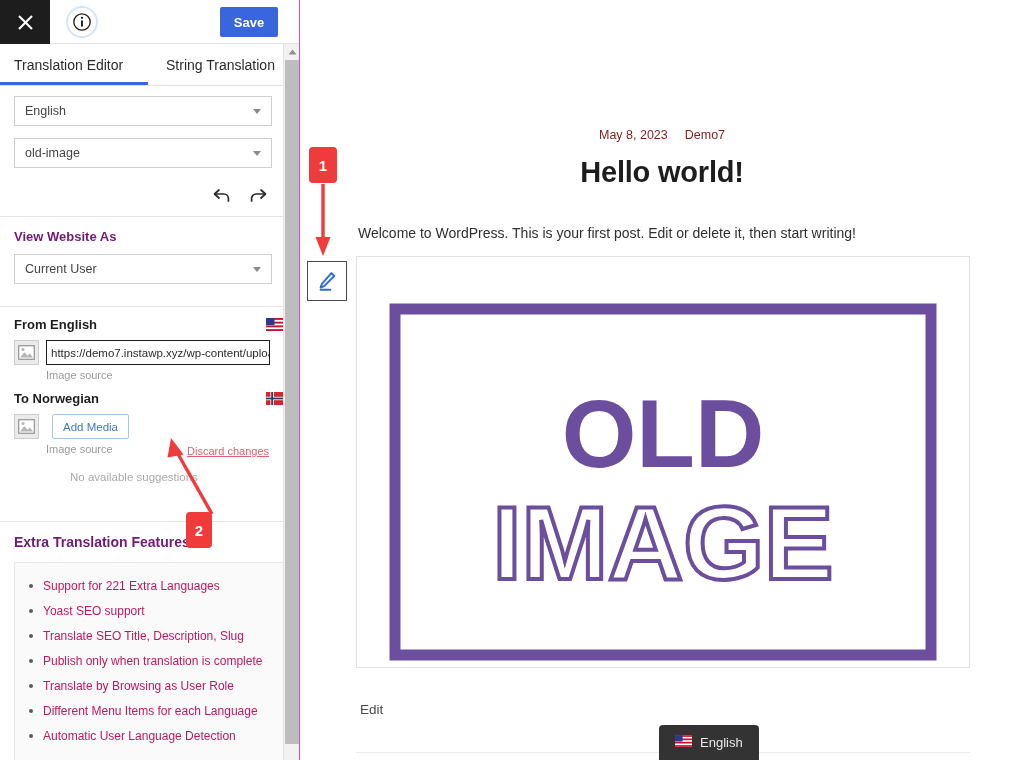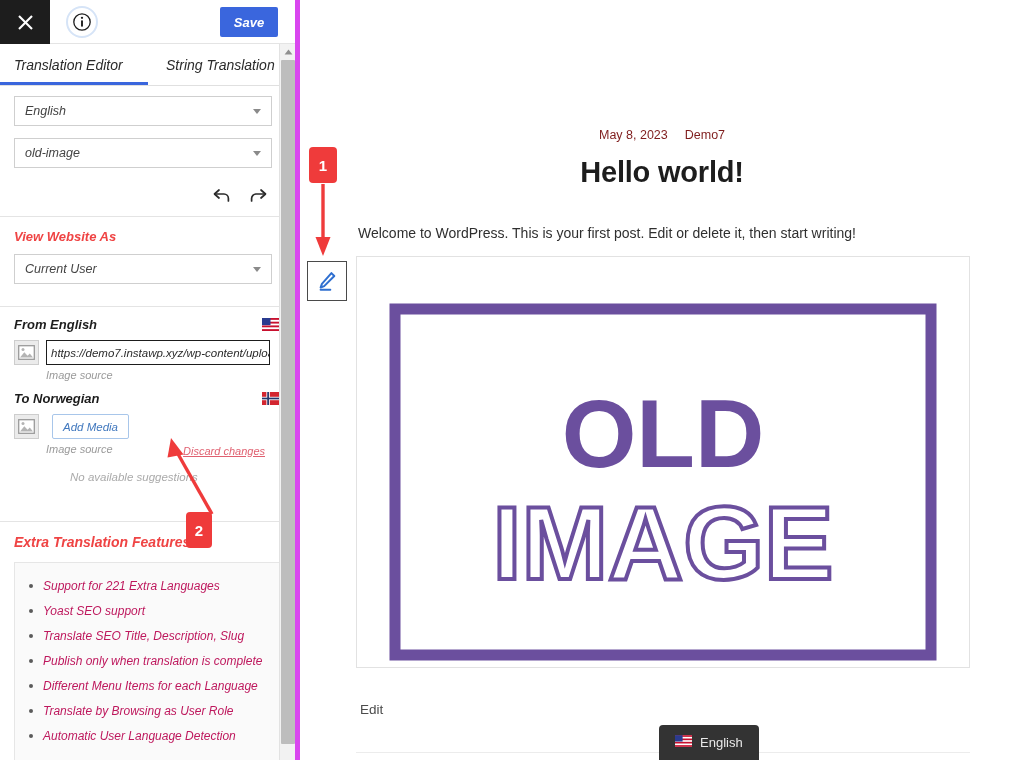--- a/index.html
+++ b/index.html
@@ -9,23 +9,22 @@
     background: #ffffff;
     overflow: hidden;
   }
   #root { position: relative; width: 1024px; height: 760px; }
 
   
   #sidebar {
     position: absolute; left: 0; top: 0;
     width: 300px; height: 760px;
     background: #ffffff;
-    border-right: 5px solid #d946ef;
+    border-right: 1px solid #d946ef;
     overflow: hidden;
-    font-style: italic;
   }
 
   
   .topbar {
     position: relative; height: 44px; width: 300px;
     background: #ffffff;
     border-bottom: 1px solid #e4e4e4;
   }
   .close-btn {
     position: absolute; left: 0; top: 0;
@@ -97,21 +96,21 @@
     height: 30px; width: 258px;
     display: flex; align-items: center; justify-content: flex-end;
     gap: 16px; padding-right: 4px;
   }
   .undo-row span { cursor: pointer; display: flex; }
 
   .divider { height: 1px; background: #e4e4e4; width: 300px; }
 
   
   .sect-b { padding: 12px 14px 10px 14px; }
-  .lbl-bold { font-size: 13px; font-weight: bold; color: #ef4444; margin-bottom: 10px; }
+  .lbl-bold { font-size: 13px; font-weight: bold; color: #701a75; margin-bottom: 10px; }
 
   
   .sect-c { padding: 10px 14px 4px 14px; position: relative; }
   .pane-head {
     display: flex; align-items: center; justify-content: space-between;
     margin-bottom: 8px;
   }
   .pane-head .title { font-size: 13px; font-weight: bold; color: #1d1d1d; }
 
   .flag { width: 19px; height: 13px; position: relative; overflow: hidden; display:block; }
@@ -380,22 +379,22 @@
     <div class="divider" style="margin-top:34px;"></div>
 
     <div class="sect-d">
       <div class="lbl-bold" style="font-size:14px;">Extra Translation Features</div>
       <div class="feat-box">
         <ul class="feat-list">
           <li>Support for 221 Extra Languages</li>
           <li>Yoast SEO support</li>
           <li>Translate SEO Title, Description, Slug</li>
           <li>Publish only when translation is complete</li>
+          <li>Translate by Browsing as User Role</li>
           <li>Different Menu Items for each Language</li>
-          <li>Translate by Browsing as User Role</li>
           <li>Automatic User Language Detection</li>
         </ul>
       </div>
     </div>
 
     <div id="sb-track">
       <div id="sb-up">
         <svg width="9" height="6" viewBox="0 0 9 6">
           <path d="M4.5 0.6 L8.4 5.4 L0.6 5.4 Z" fill="#8f8f8f"></path>
         </svg>

